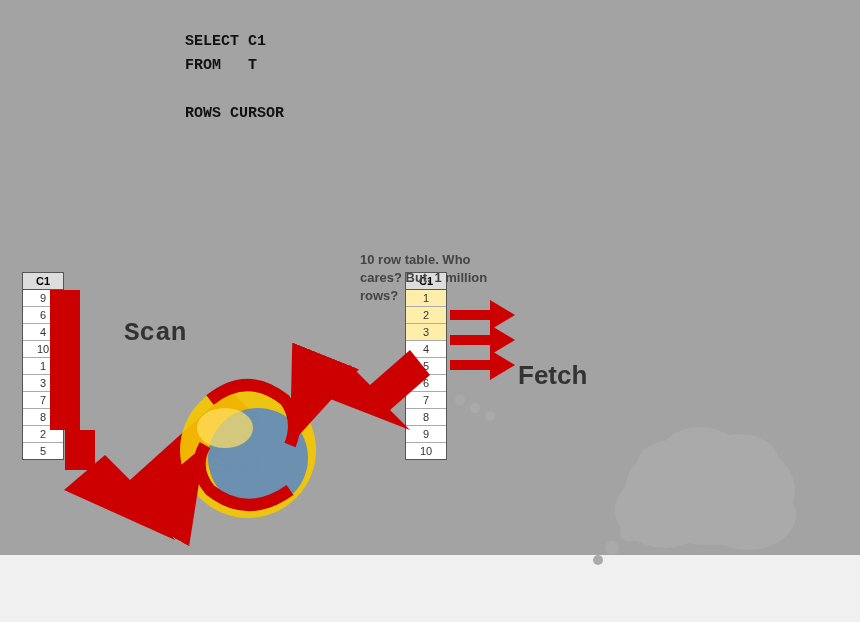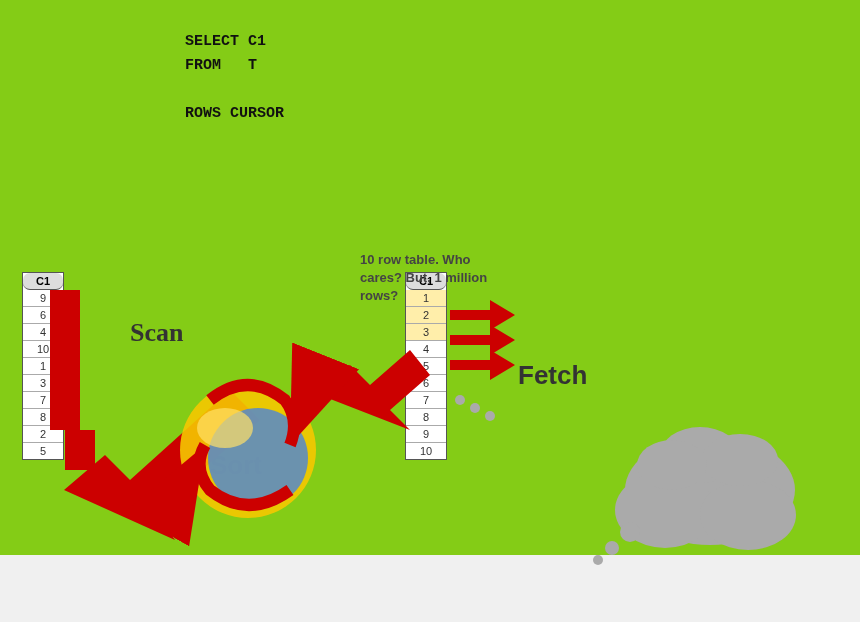--- a/index.html
+++ b/index.html
@@ -9,21 +9,21 @@
       background: #f0f0f0;
       font-family: 'Courier New', Courier, monospace;
       overflow: hidden;
       position: relative;
     }
 
     .main-container {
       width: 860px;
       height: 555px;
       position: relative;
-      background: #84cc16;
+      background: #a3a3a3;
     }
 
     
     .sql-code {
       position: absolute;
       top: 30px;
       left: 185px;
       font-family: 'Courier New', Courier, monospace;
       font-size: 15px;
       font-weight: bold;
@@ -45,21 +45,20 @@
       font-size: 11px;
     }
 
     .table-box .col-header {
       background: #ddd;
       text-align: center;
       font-weight: bold;
       padding: 2px 0;
       border-bottom: 1.5px solid #555;
       font-size: 11px;
-      border-radius: 7px;
     }
 
     .table-box .cell {
       text-align: center;
       padding: 2px 0;
       border-bottom: 1px solid #aaa;
       font-size: 11px;
       color: #333;
     }
 
@@ -77,26 +76,26 @@
     
     .right-table {
       left: 405px;
       top: 272px;
       width: 42px;
     }
 
     
     .scan-label {
       position: absolute;
-      font-family: Liberation Serif, serif;
+      font-family: Liberation Mono, monospace;
       font-size: 26px;
       font-weight: bold;
       color: #333;
       top: 318px;
-      left: 130px;
+      left: 124px;
       text-align: center;
     }
 
     
     .fetch-label {
       position: absolute;
       font-family: Arial, sans-serif;
       font-size: 26px;
       font-weight: bold;
       color: #333;

